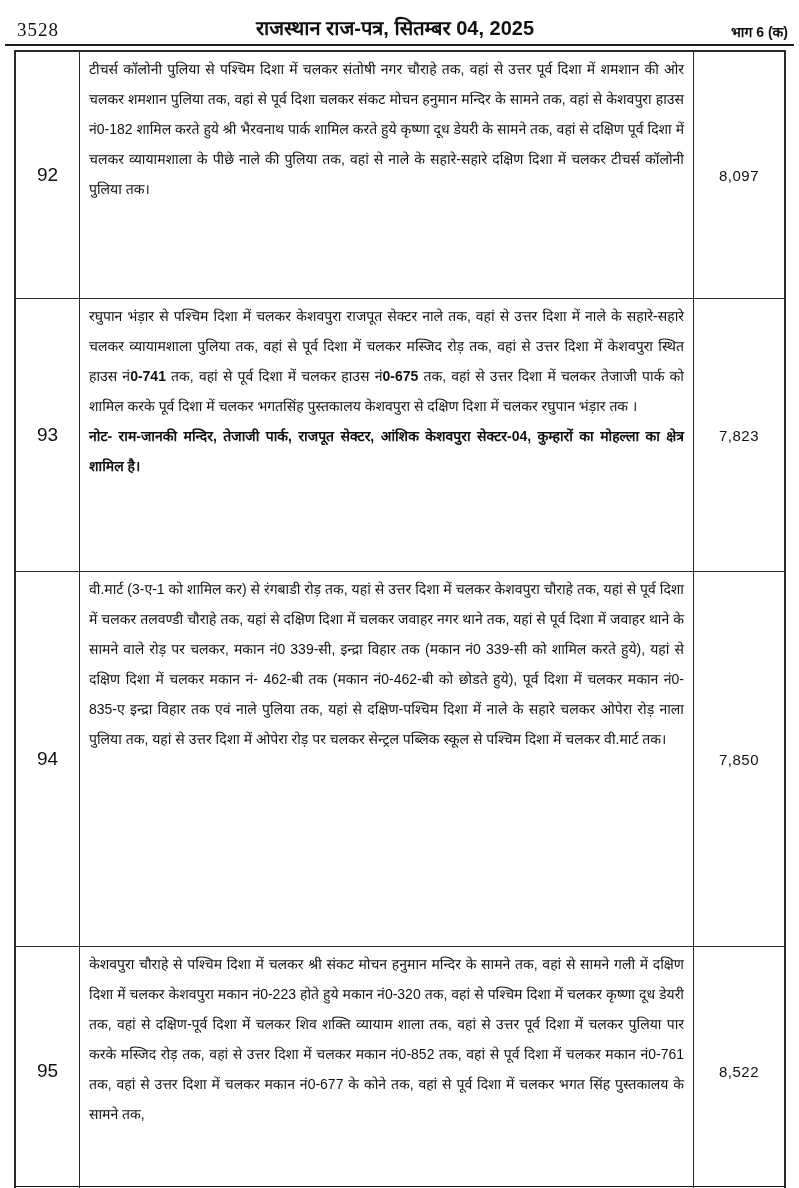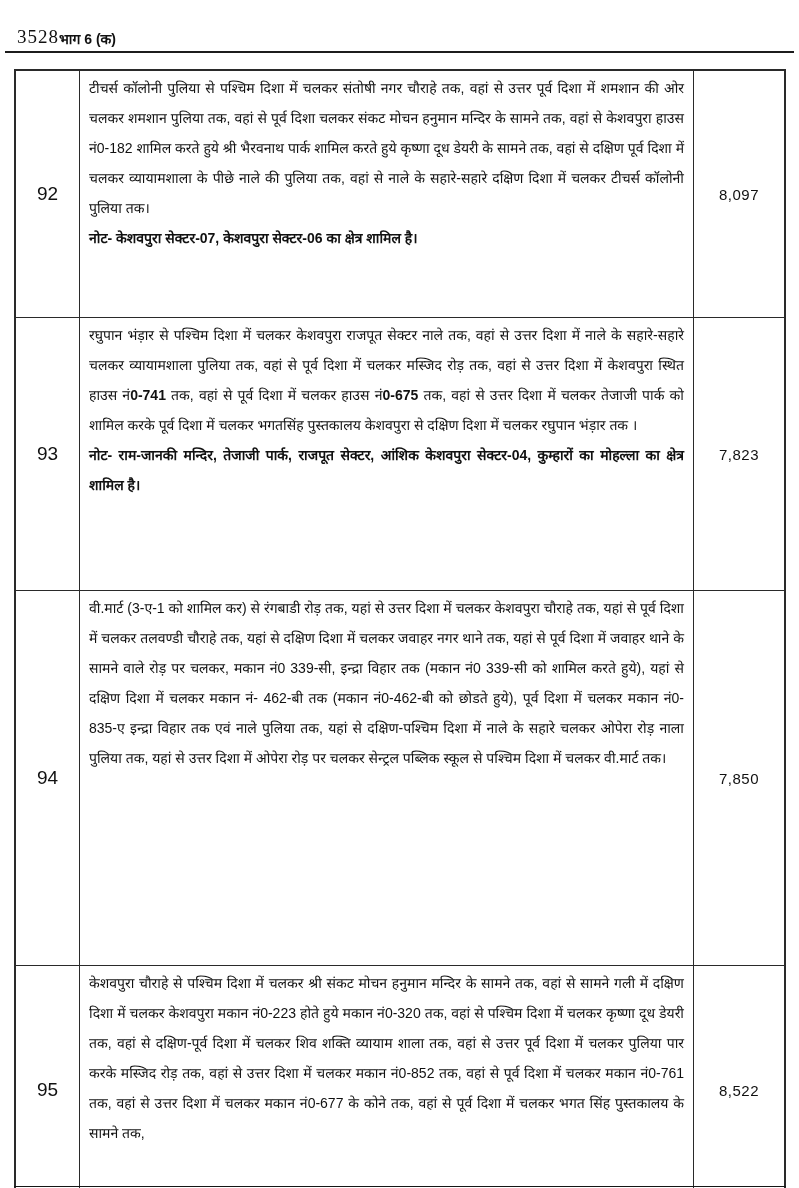--- a/index.html
+++ b/index.html
@@ -3,22 +3,22 @@
 <meta charset="utf-8">
 <style>
   html,body{margin:0;padding:0;}
   body{
     width:799px;height:1188px;overflow:hidden;
     background:#ffffff;color:#111111;
     font-family:"Liberation Sans",sans-serif;
     position:relative;
   }
   .gazette-header{
-    display:flex;align-items:flex-end;
-    margin:16px 5px;padding:10px 6px 3px 12px;
+    display:flex;justify-content:space-between;align-items:flex-end;
+    margin:4px 5px;padding:10px 6px 3px 12px;
     border-bottom:2px solid #1c1c1c;
   }
   .page-num{font-size:19px;font-family:"Liberation Serif",serif;letter-spacing:1px;}
   .doc-title{font-size:20px;font-weight:bold;}
   .part-label{font-size:14px;font-weight:bold;}
 
   .ward-table{
     margin:4px 13px 0 14px;
     border:2px solid #2a2a2a;border-bottom:none;
   }
@@ -47,30 +47,30 @@
   .page-cut-line{
     position:absolute;left:14px;right:13px;bottom:1px;
     border-top:1.5px solid #151515;
   }
 </style>
 </head>
 <body>
 
 <div class="gazette-header">
   <span class="page-num">3528</span>
+  <span class="doc-title">राजस्थान राज-पत्र, सितम्बर 04, 2025</span>
   <span class="part-label">भाग 6 (क)</span>
 </div>
 
 <div class="ward-table">
   <div id="table-body">
       <div class="trow">
         <div class="cell-ward">92</div>
         <div class="cell-desc">
           <div class="desc-text"><span>टीचर्स कॉलोनी पुलिया से पश्चिम दिशा में चलकर संतोषी नगर चौराहे तक, वहां से उत्तर पूर्व दिशा में शमशान की ओर चलकर शमशान पुलिया तक, वहां से पूर्व दिशा चलकर संकट मोचन हनुमान मन्दिर के सामने तक, वहां से केशवपुरा हाउस नं0-182 शामिल करते हुये श्री भैरवनाथ पार्क शामिल करते हुये कृष्णा दूध डेयरी के सामने तक, वहां से दक्षिण पूर्व दिशा में चलकर व्यायामशाला के पीछे नाले की पुलिया तक, वहां से नाले के सहारे-सहारे दक्षिण दिशा में चलकर टीचर्स कॉलोनी पुलिया तक।</span></div>
-          <div class="note-text">नोट- केशवपुरा सेक्टर-07, केशवपुरा सेक्टर-06 का क्षेत्र शामिल है।</div>
         </div>
         <div class="cell-pop">8,097</div>
       </div>
       <div class="trow">
         <div class="cell-ward">93</div>
         <div class="cell-desc">
           <div class="desc-text"><span>रघुपान भंड़ार से पश्चिम दिशा में चलकर केशवपुरा राजपूत सेक्टर नाले तक, वहां से उत्तर दिशा में नाले के सहारे-सहारे चलकर व्यायामशाला पुलिया तक, वहां से पूर्व दिशा में चलकर मस्जिद रोड़ तक, वहां से उत्तर दिशा में केशवपुरा स्थित हाउस नं</span><span class="bseg">0-741</span><span> तक, वहां से पूर्व दिशा में चलकर हाउस नं</span><span class="bseg">0-675</span><span> तक, वहां से उत्तर दिशा में चलकर तेजाजी पार्क को शामिल करके पूर्व दिशा में चलकर भगतसिंह पुस्तकालय केशवपुरा से दक्षिण दिशा में चलकर रघुपान भंड़ार तक ।</span></div>
           <div class="note-text">नोट- राम-जानकी मन्दिर, तेजाजी पार्क, राजपूत सेक्टर, आंशिक केशवपुरा सेक्टर-04, कुम्हारों का मोहल्ला का क्षेत्र शामिल है।</div>
         </div>
         <div class="cell-pop">7,823</div>

